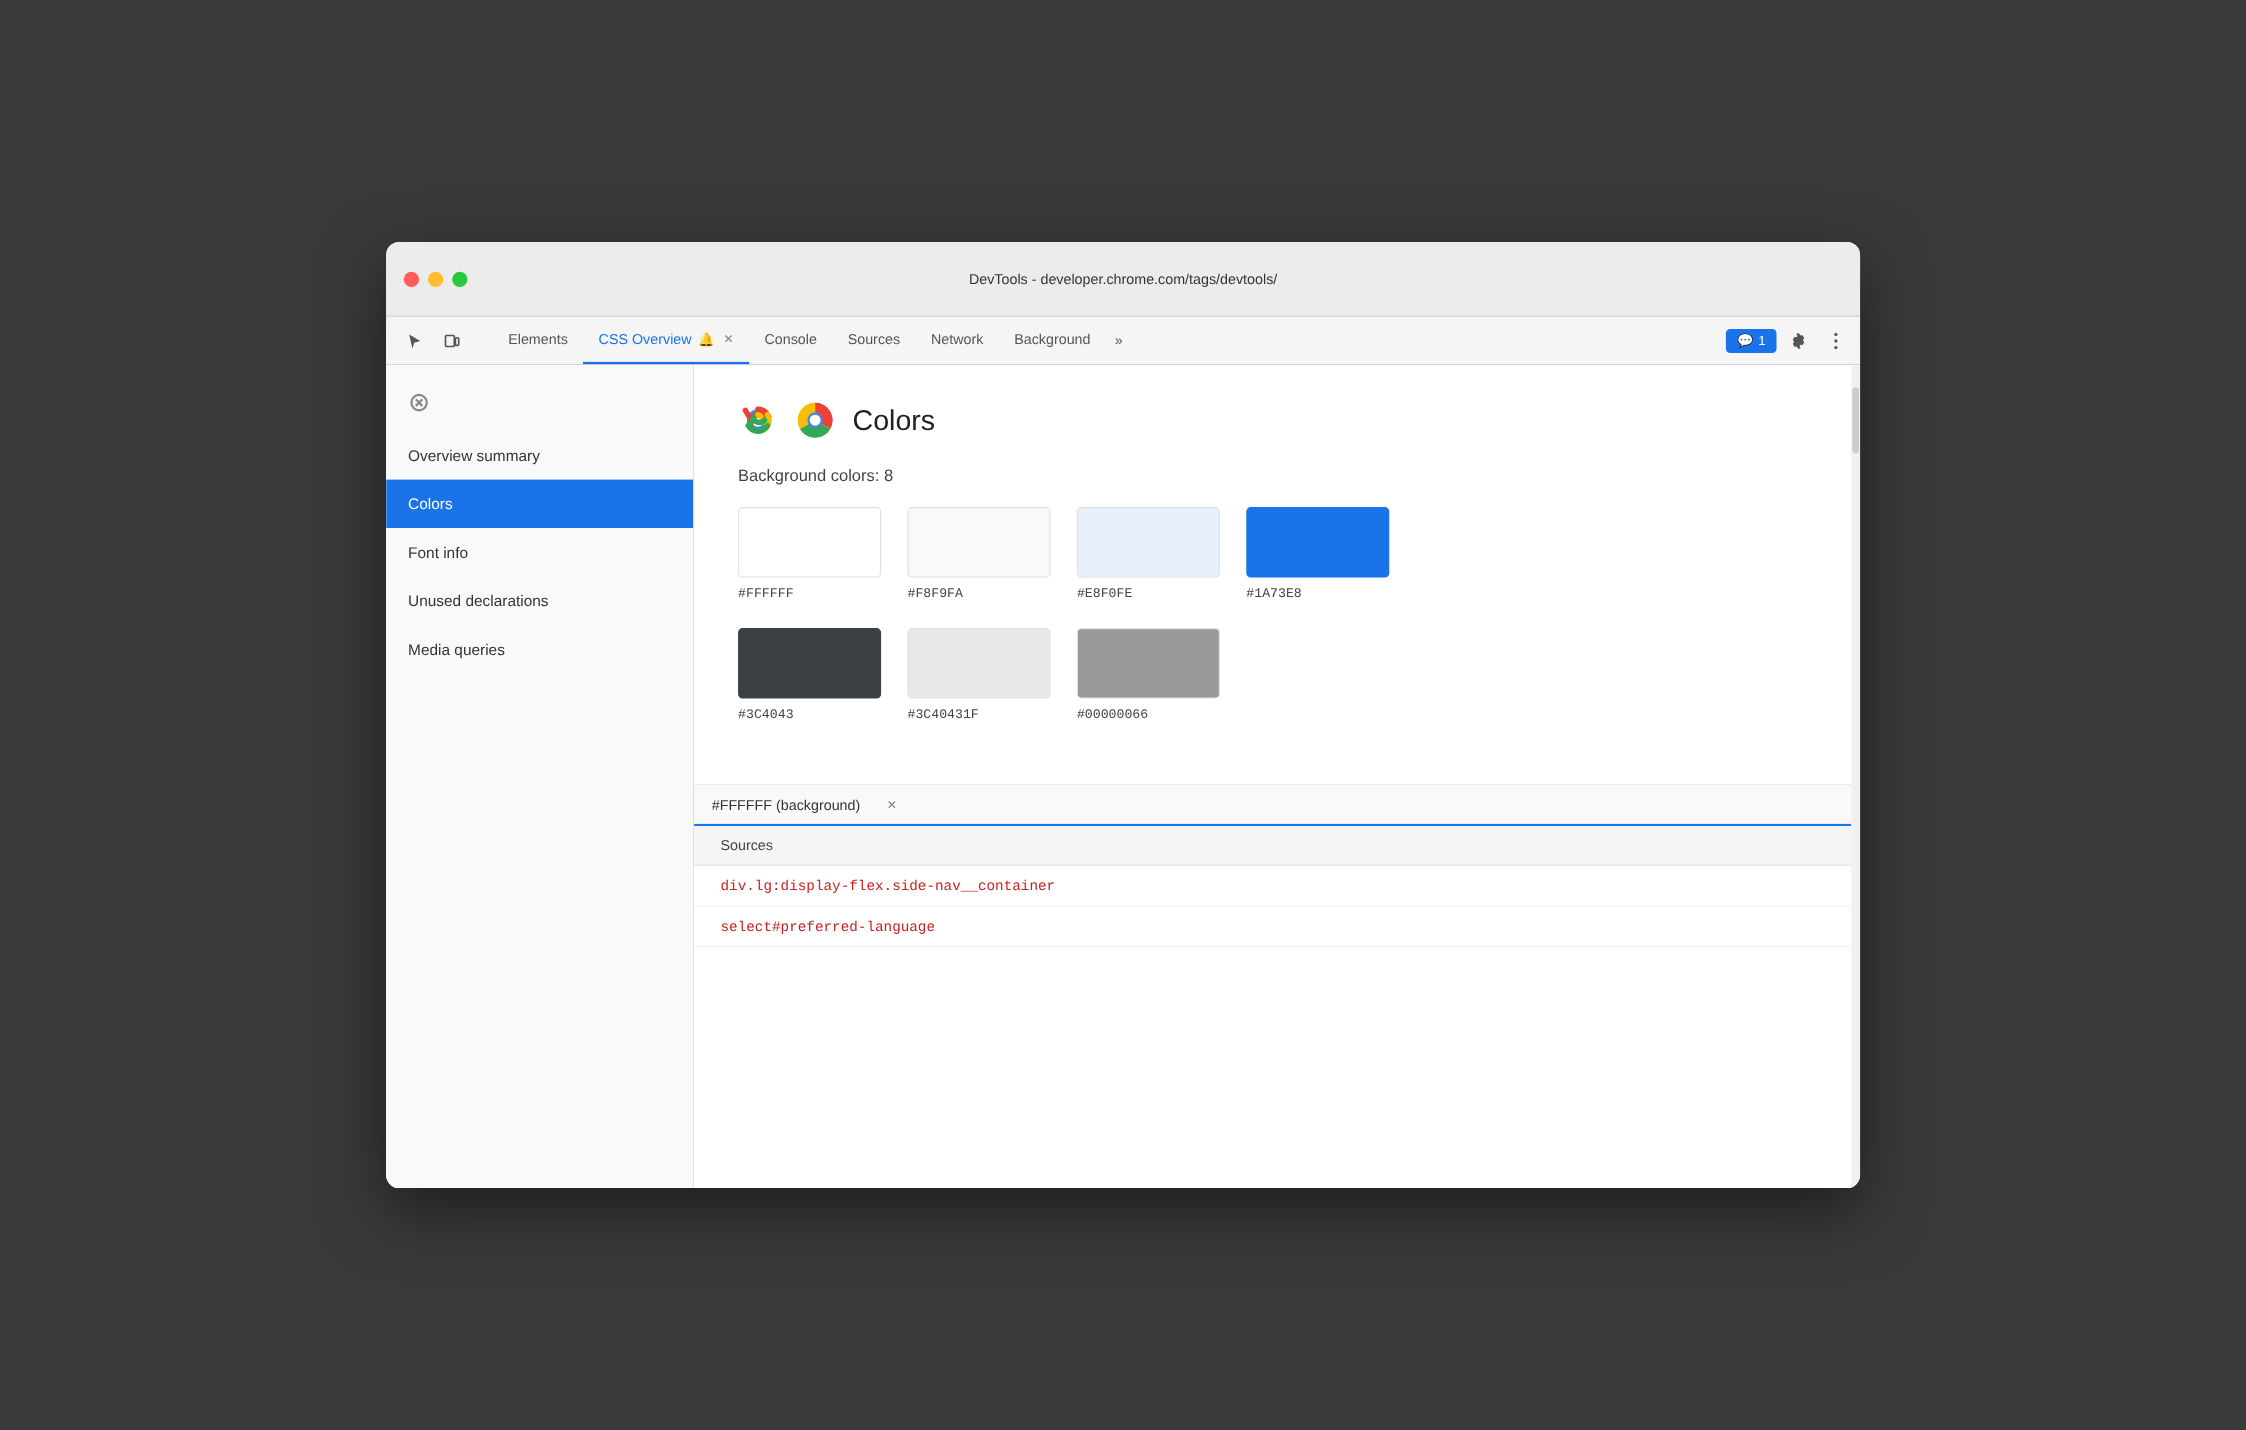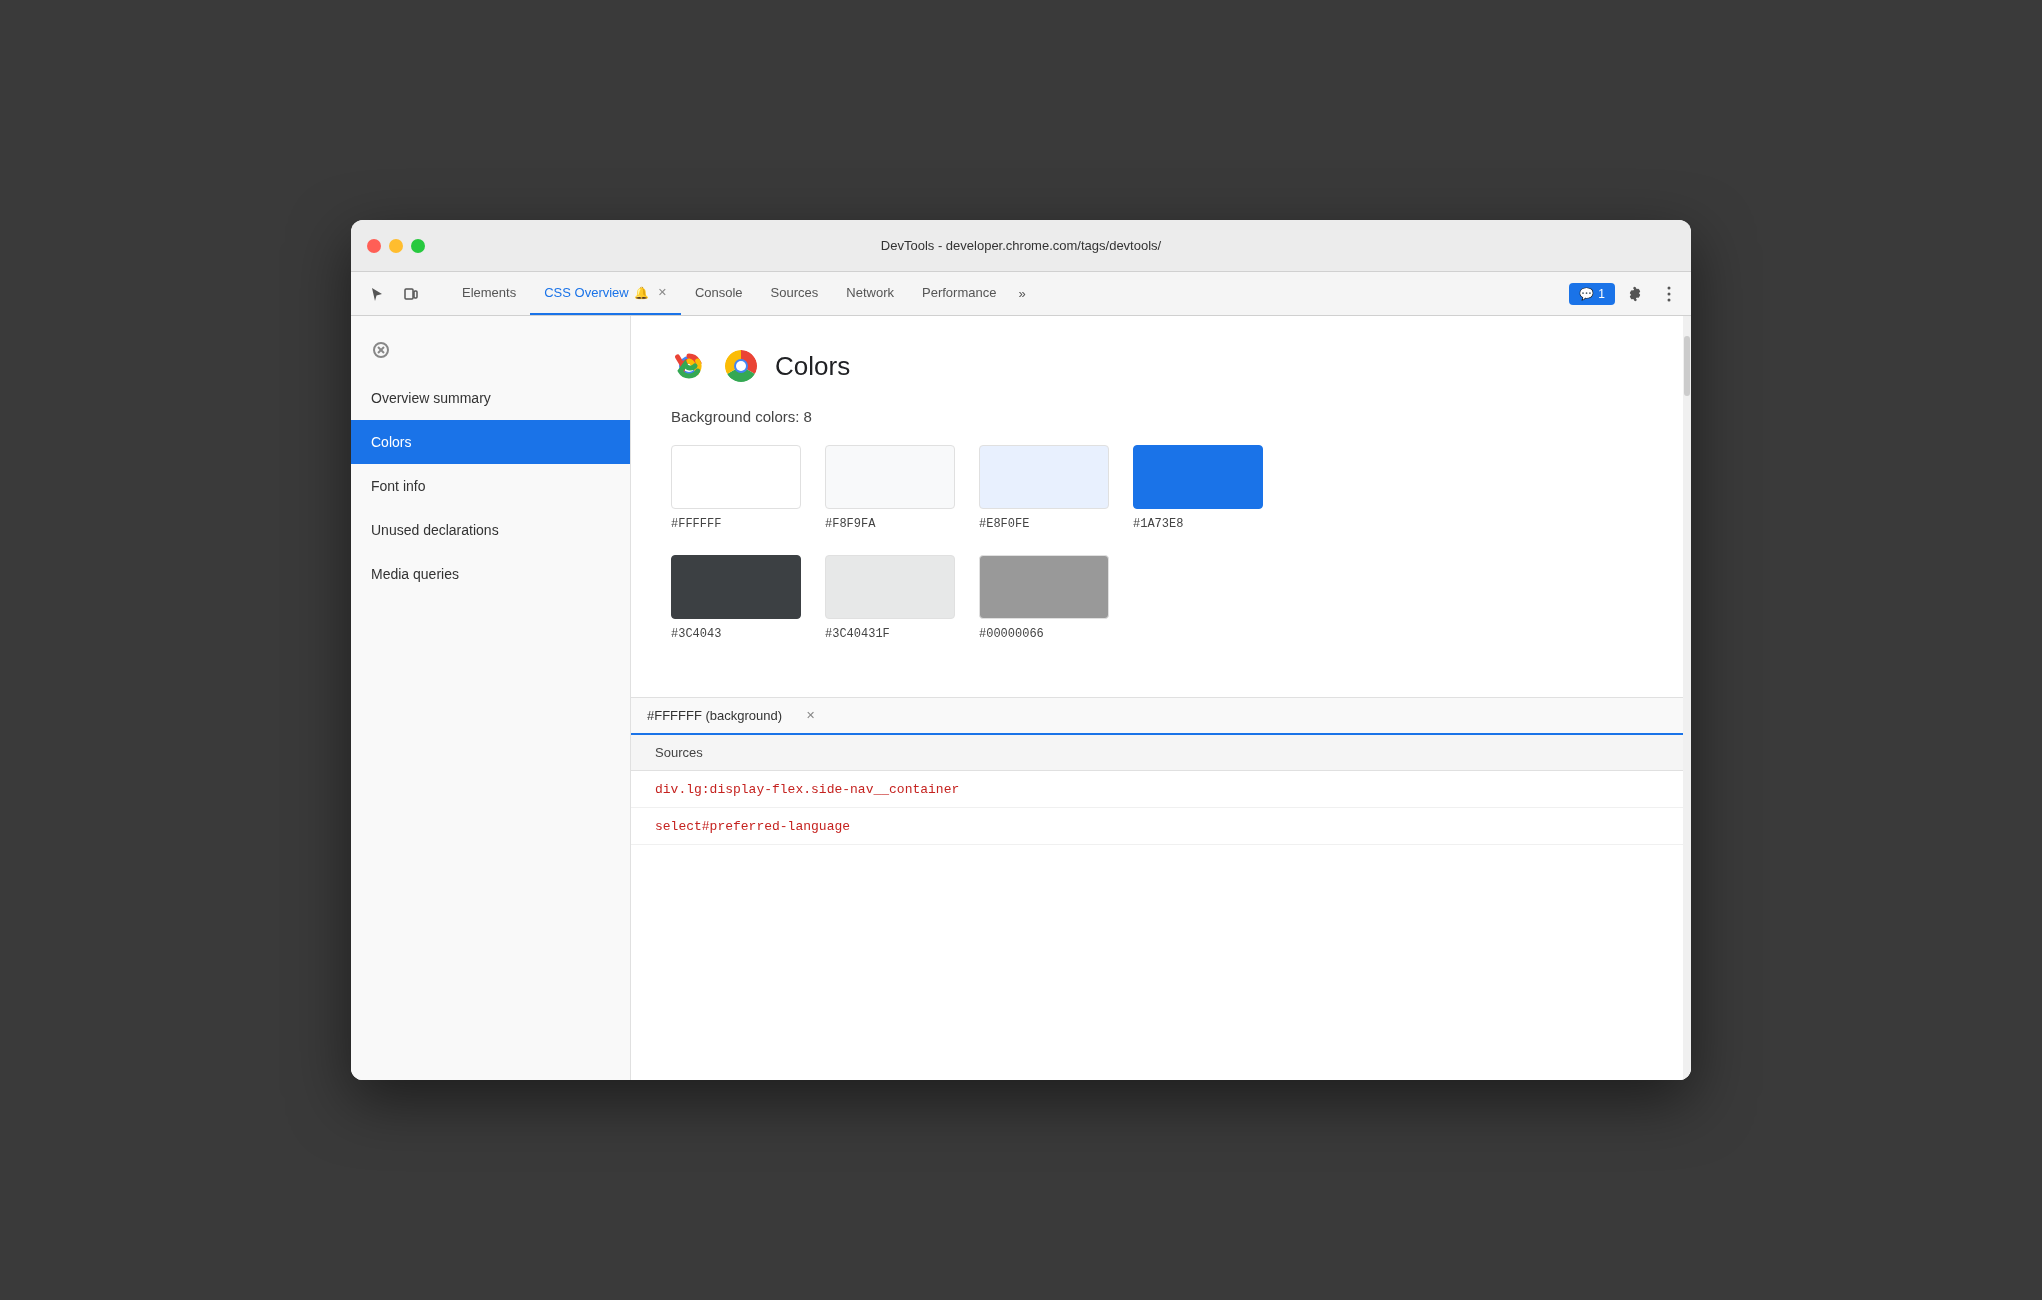--- a/index.html
+++ b/index.html
@@ -19,21 +19,21 @@
       border-radius: 12px;
       box-shadow: 0 20px 60px rgba(0,0,0,0.5);
       overflow: hidden;
       display: flex;
       flex-direction: column;
     }
 
     
     .title-bar {
       background: #ececec;
-      height: 52px;
+      height: 68px;
       display: flex;
       align-items: center;
       position: relative;
       border-bottom: 1px solid #d0d0d0;
       flex-shrink: 0;
     }
     .traffic-lights {
       display: flex;
       gap: 8px;
       padding-left: 16px;
@@ -329,21 +329,21 @@
     <div class="tab">
       <span>Console</span>
     </div>
     <div class="tab">
       <span>Sources</span>
     </div>
     <div class="tab">
       <span>Network</span>
     </div>
     <div class="tab">
-      <span>Performance</span>
+      <span>Background</span>
     </div>
     <div class="tab-more">
       <span>»</span>
     </div>
 
     <div class="tab-bar-right">
       <div class="feedback-btn">
         <span>💬</span>
         <span>1</span>
       </div>

